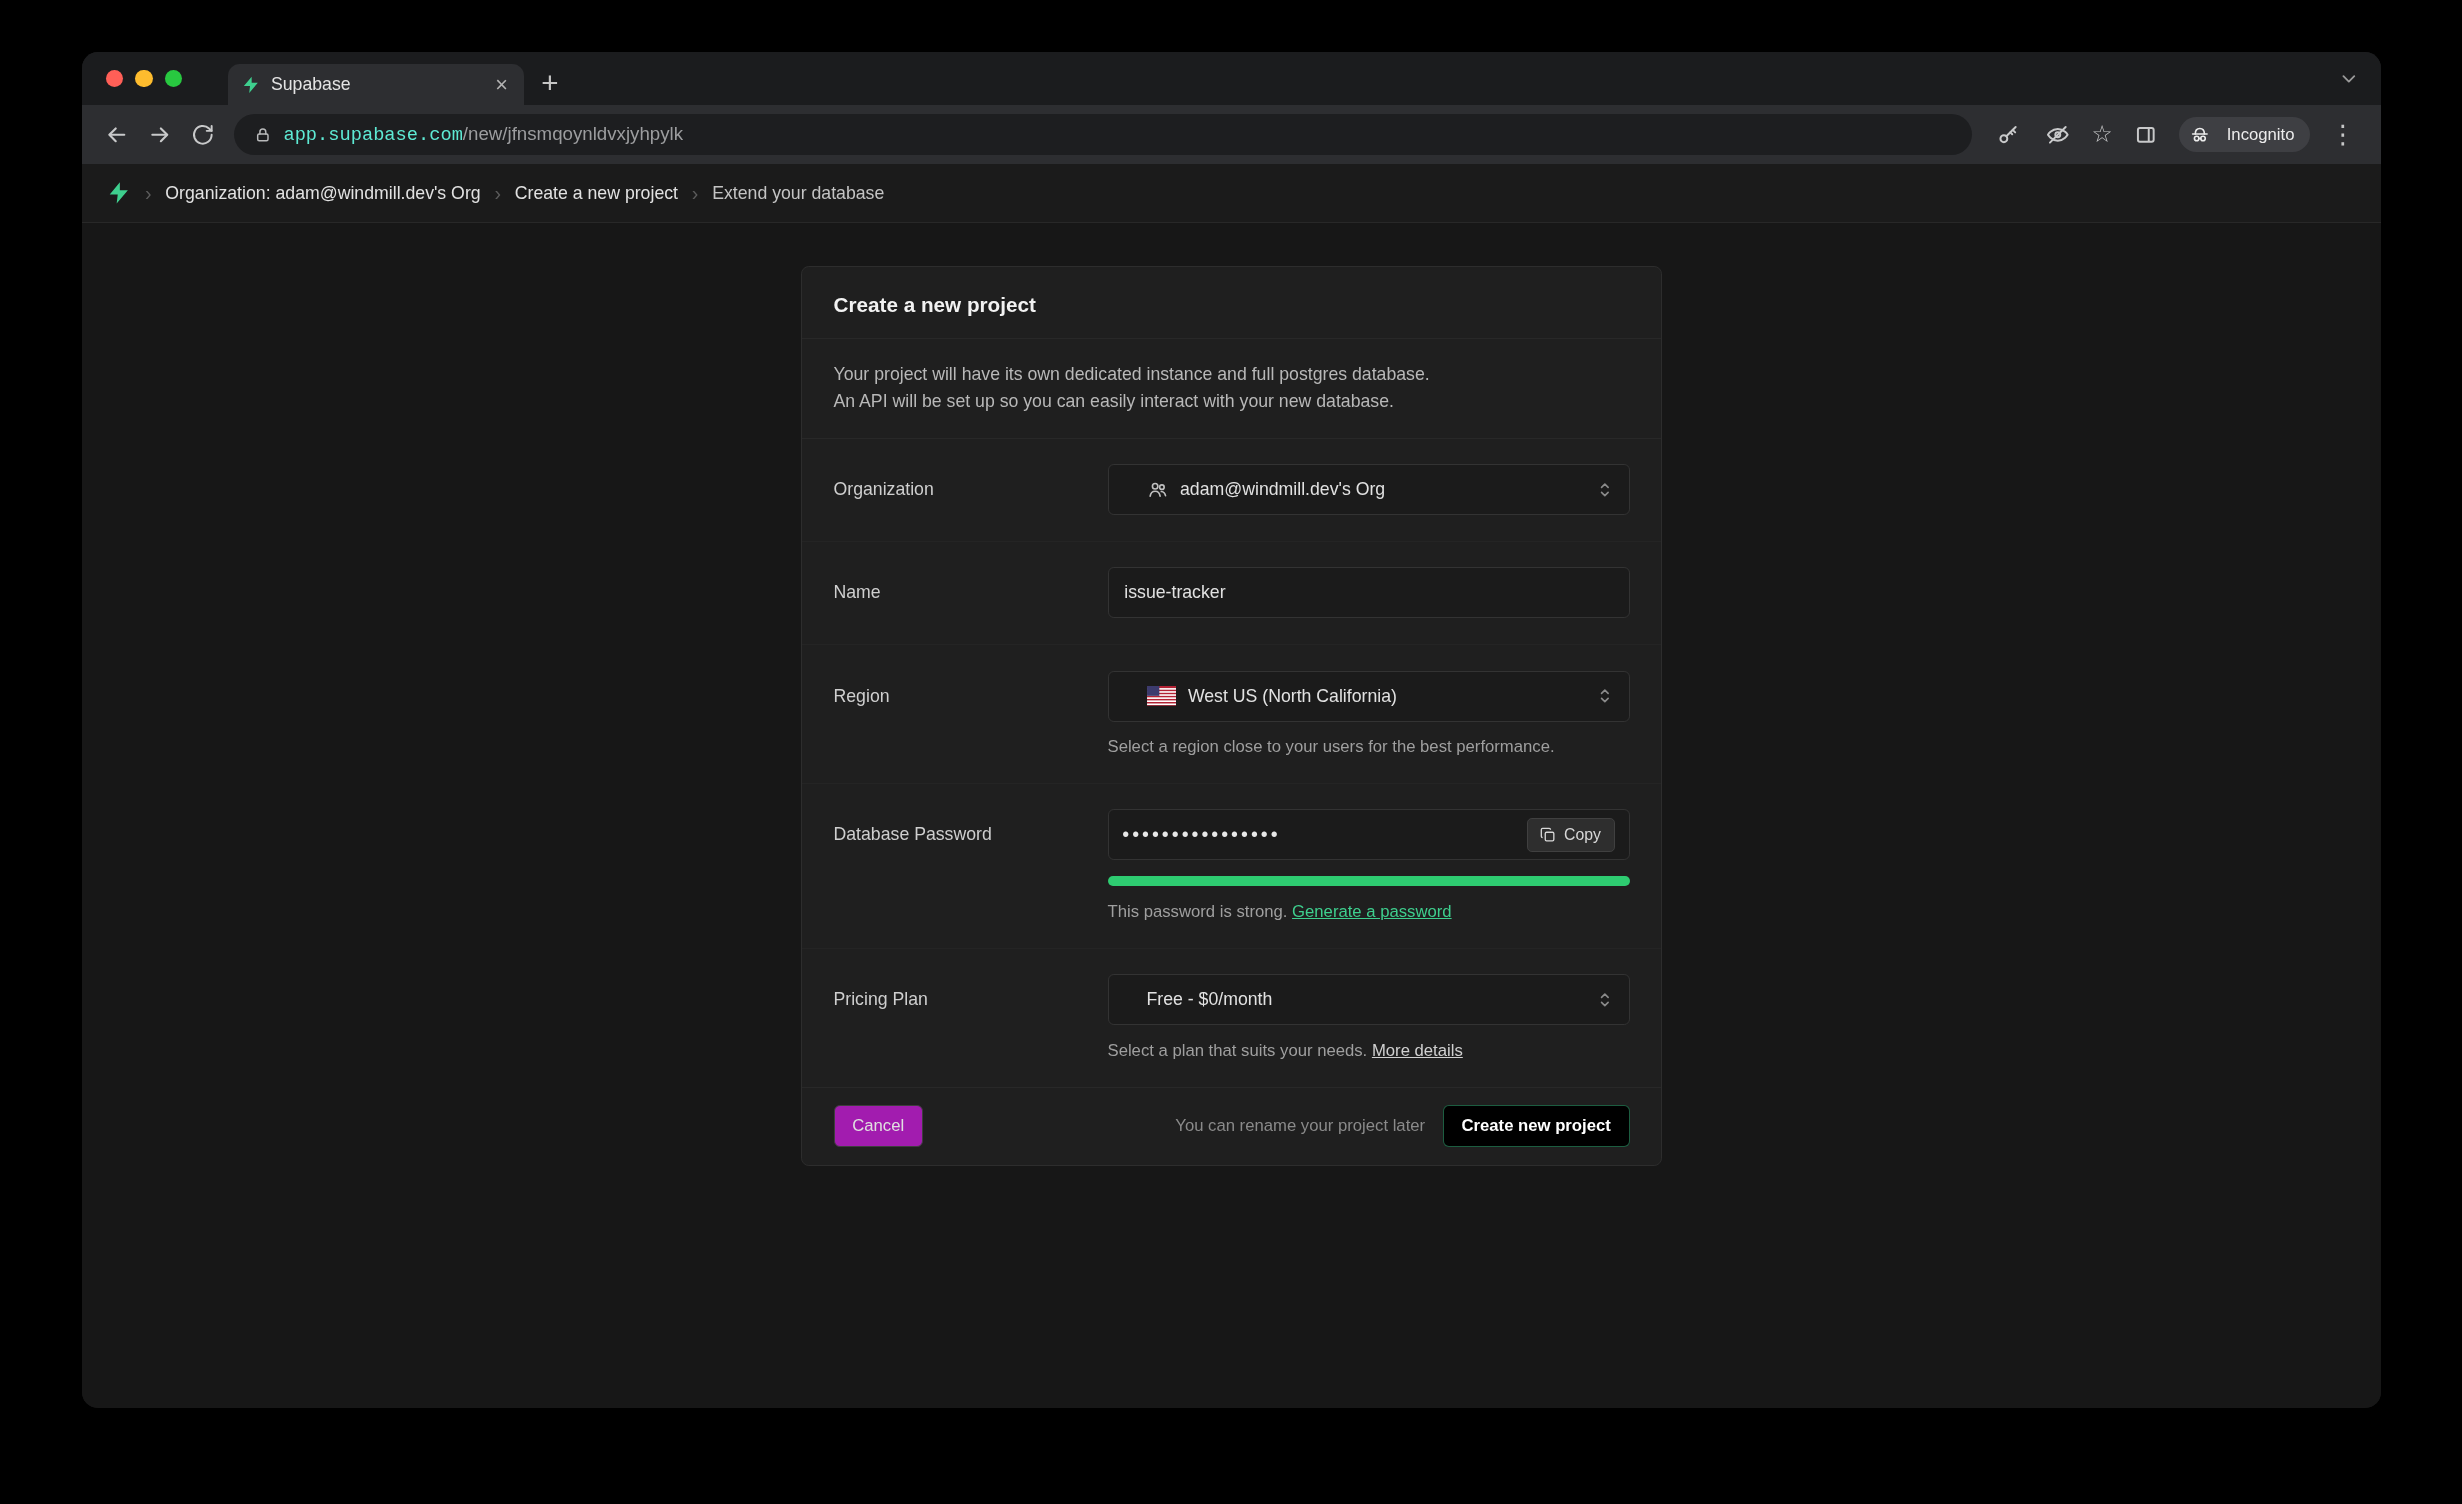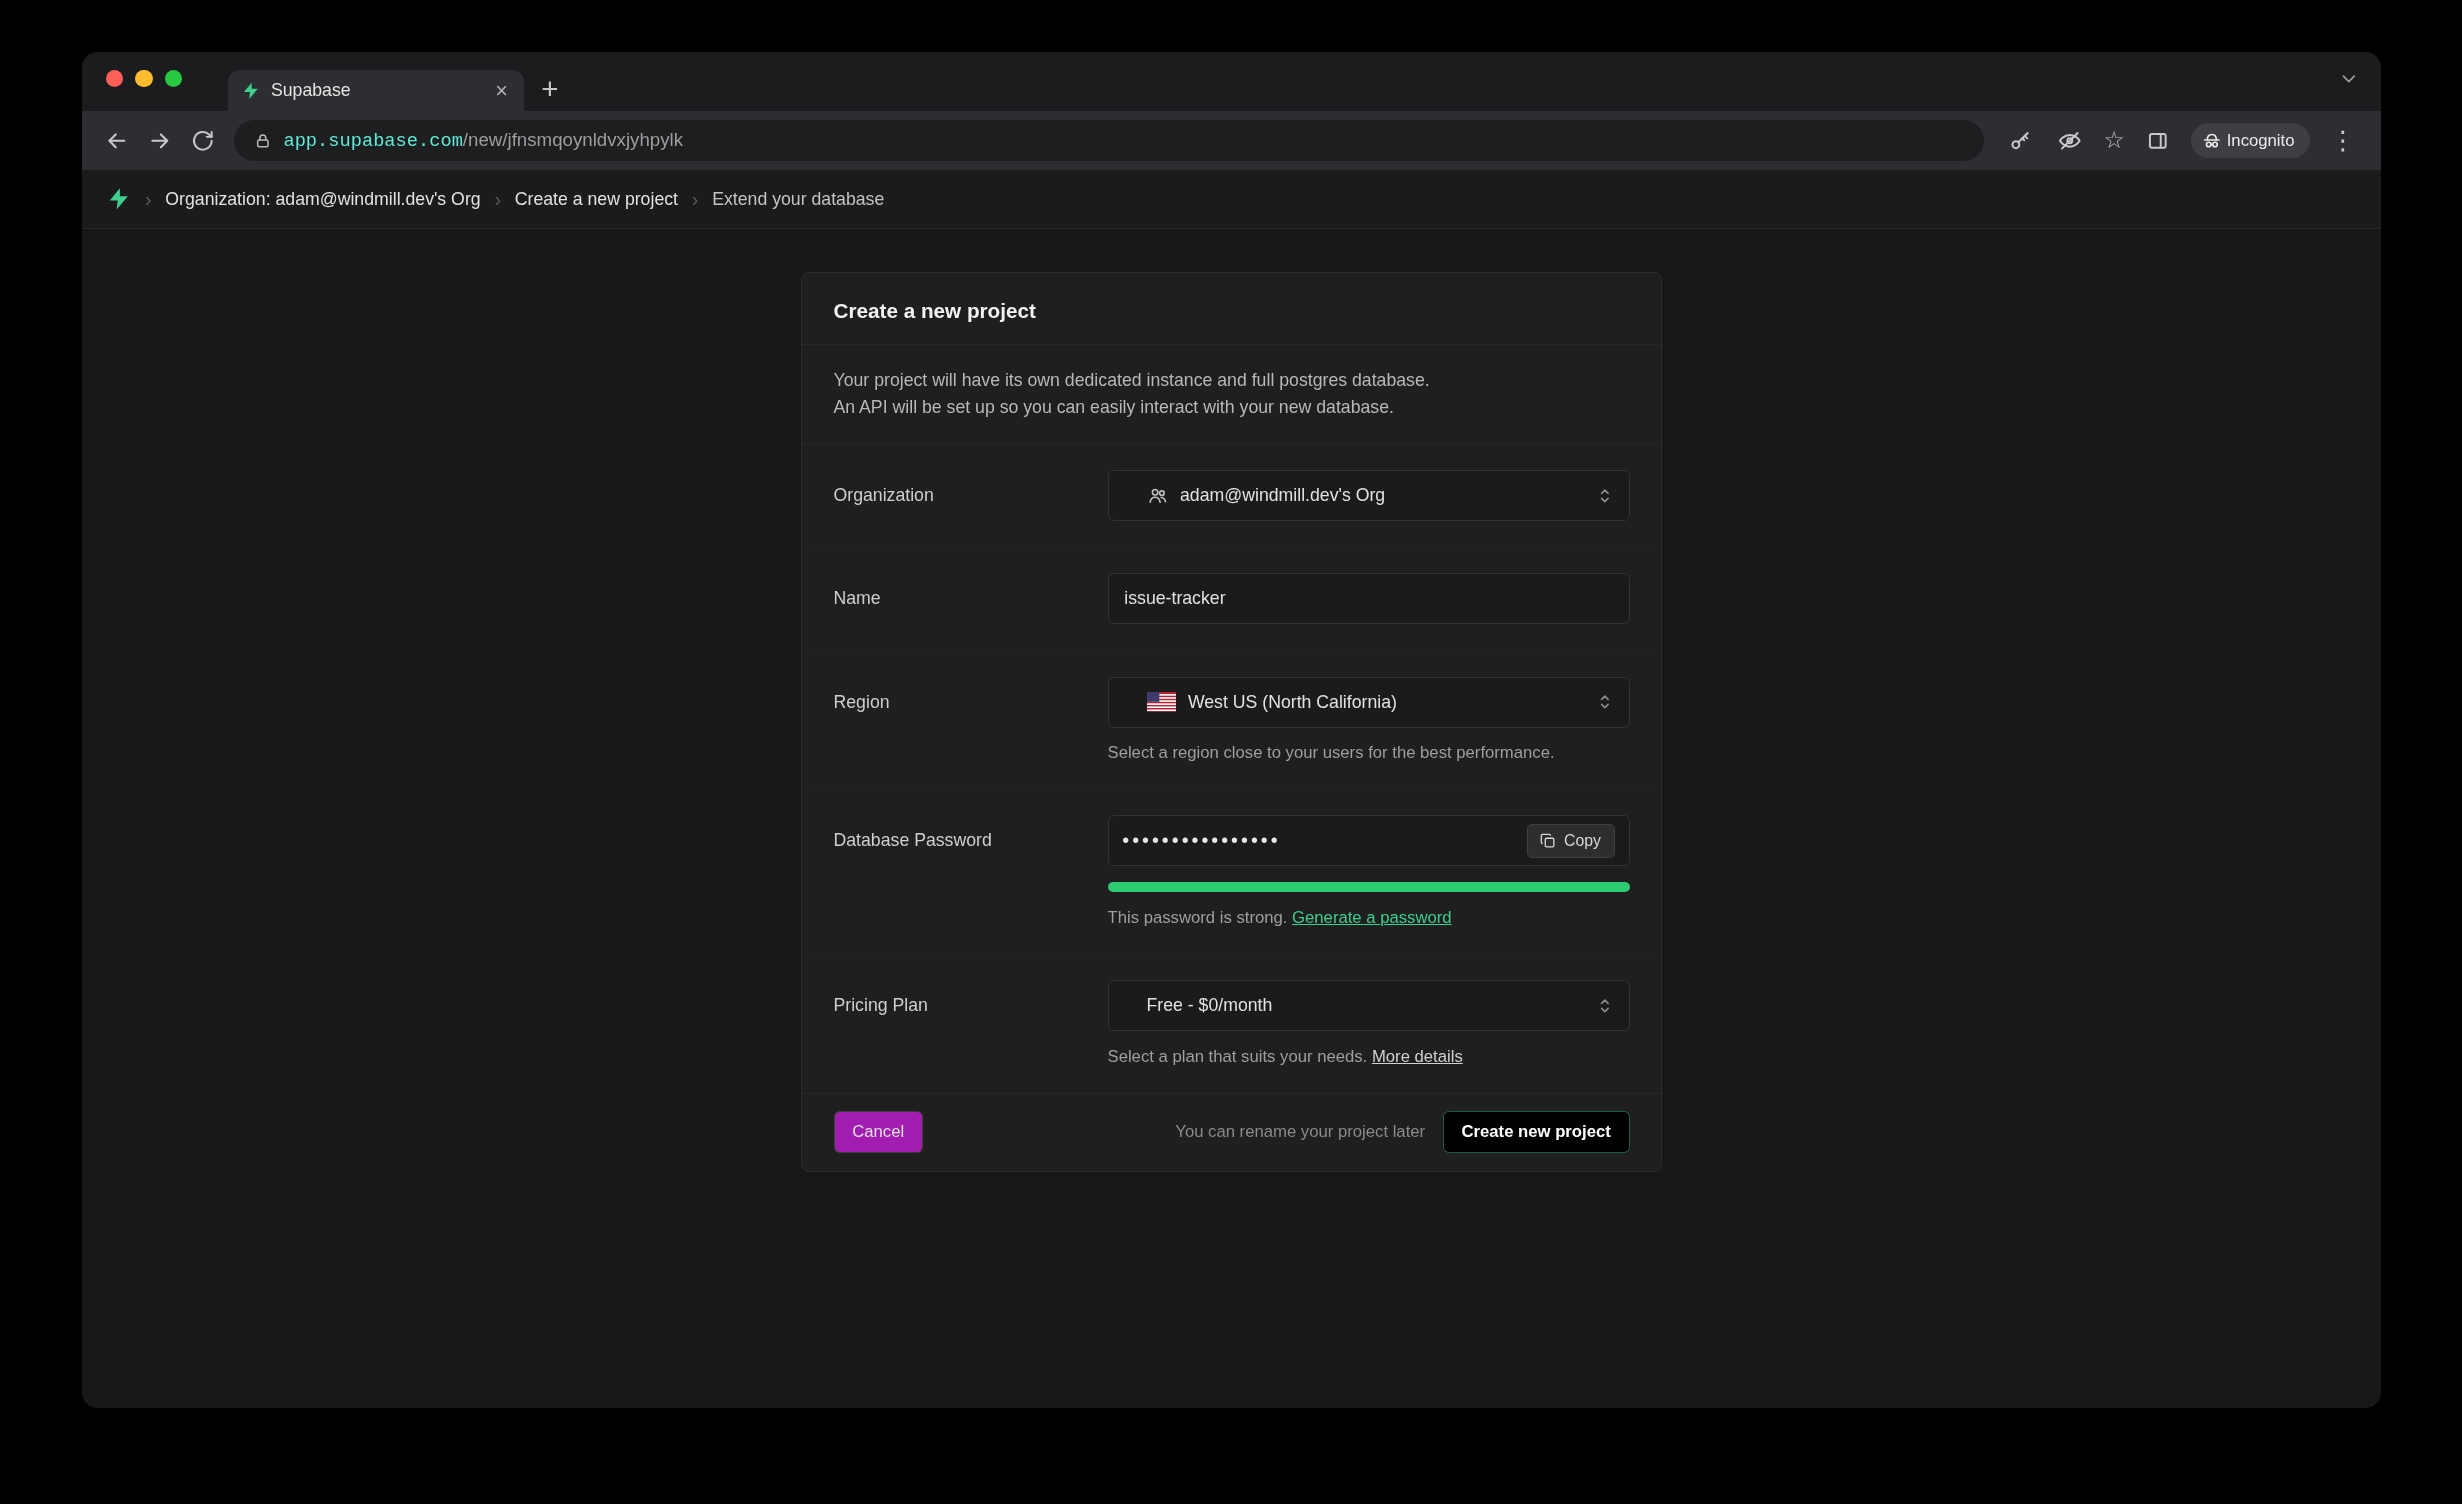--- a/index.html
+++ b/index.html
@@ -6,21 +6,21 @@
   html,body { width:2463px; height:1504px; background:#000; font-family:"Liberation Sans", sans-serif; overflow:hidden; }
 
   .browser-window {
     position:absolute; left:82px; top:52px; width:2299px; height:1356px;
     border-radius:15.8px; overflow:hidden; background:#171717;
     display:flex; flex-direction:column;
   }
 
   
   .tab-strip {
-    height:59px; background:#1b1c1e; display:flex; align-items:flex-end;
+    height:53px; background:#1b1c1e; display:flex; align-items:flex-end;
     padding-left:23.6px; position:relative; flex:none;
   }
   .traffic-lights { display:flex; gap:11.8px; align-items:center; position:absolute; left:23.6px; top:17.7px; }
   .light { width:17.7px; height:17.7px; border-radius:50%; display:inline-block; }
   .light.red { background:#ff5f57; }
   .light.yellow { background:#febc2e; }
   .light.green { background:#28c840; }
 
   .tab {
     margin-left:122px; width:296px; height:41px; background:#2d2e31;
@@ -42,21 +42,21 @@
     flex:1; height:41px; background:#1d1e20; border-radius:20.7px;
     display:flex; align-items:center; padding:0 19.7px; gap:11.8px; margin:0 9.9px 0 5.9px;
     cursor:text; min-width:0;
   }
   .url { font-size:18.7px; white-space:nowrap; overflow:hidden; }
   .url-host { color:#5eead4;font-family:Liberation Mono, monospace; }
   .url-path { color:#9c9d9f; }
   .toolbar-right { display:flex; align-items:center; gap:15.8px; flex:none; padding-right:3.9px; }
   .star-glyph { font-size:23.6px; color:#c6c7c8; cursor:pointer; line-height:1; }
   .incognito-badge {
-    display:flex; align-items:center; gap:4px; background:#3e3f43;
+    display:flex; align-items:center; gap:16px; background:#3e3f43;
     border-radius:20.7px; padding:6.9px 15.8px 6.9px 9.9px; color:#ececec; font-size:16.7px;
   }
   .menu-dots { font-size:25.6px; color:#c6c7c8; cursor:pointer; line-height:1; padding:0 3.9px; }
 
   
   .app { flex:1; display:flex; flex-direction:column; background:#171717; overflow:hidden; }
   .app-header {
     height:59px; flex:none; background:#1b1b1b; border-bottom:1px solid #282828;
     display:flex; align-items:center; padding:0 23.6px; gap:13.8px;
   }

